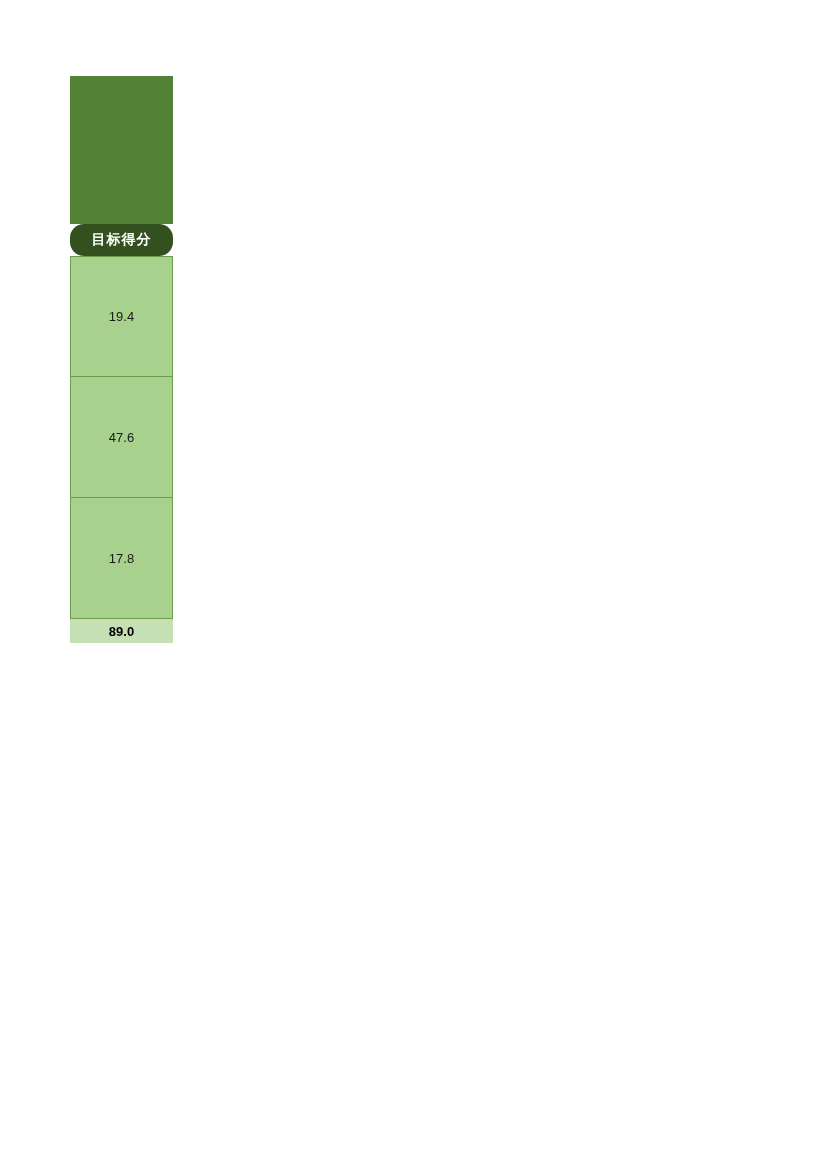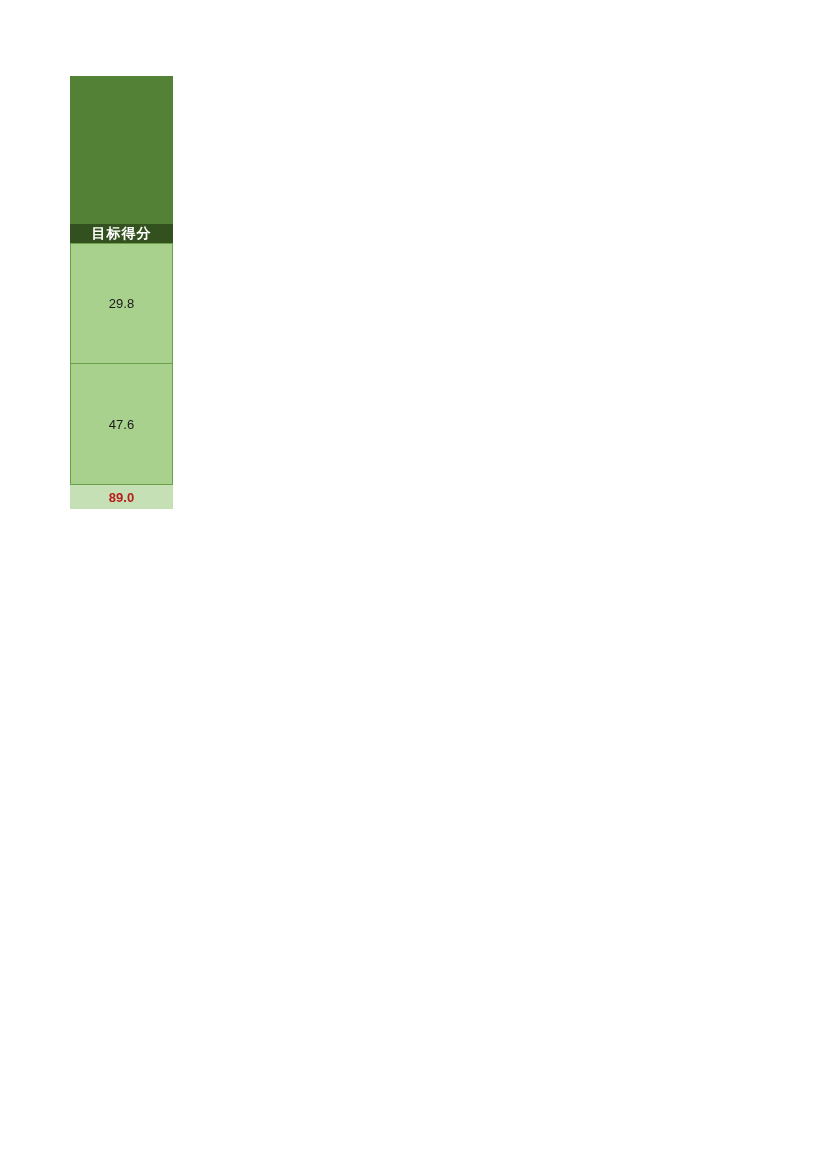--- a/index.html
+++ b/index.html
@@ -36,30 +36,31 @@
   }
 
   
   .banner-block {
     height: 148px;
     background: #538135;
   }
 
   
   .column-header {
-    height: 19px;
+    height: 32px;
     background: #33511F;
     color: #ffffff;
     font-weight: bold;
     font-size: 14px;
     letter-spacing: 1px;
     display: flex;
     align-items: center;
     justify-content: center;
     box-sizing: border-box;
+    border-radius: 14px;
   }
 
   
   .data-cells {
     display: flex;
     flex-direction: column;
   }
   .data-cell {
     height: 121px;
     background: #A9D18E;
@@ -79,37 +80,38 @@
 
   
   .total-row {
     height: 24px;
     background: #C5E0B4;
     display: flex;
     align-items: center;
     justify-content: center;
     font-size: 13px;
     font-weight: bold;
-    color: #b91c1c;
+    color: #000000;
     box-sizing: border-box;
   }
 </style>
 </head>
 <body>
 
 <div id="sheet-canvas">
 
   <div id="score-column">
 
     <div class="banner-block"></div>
 
     <div class="column-header">目标得分</div>
 
     <div class="data-cells">
-      <div class="data-cell">29.8</div>
+      <div class="data-cell">19.4</div>
       <div class="data-cell">47.6</div>
+      <div class="data-cell">17.8</div>
     </div>
 
     <div class="total-row">89.0</div>
 
   </div>
 
 </div>
 
 </body></html>

